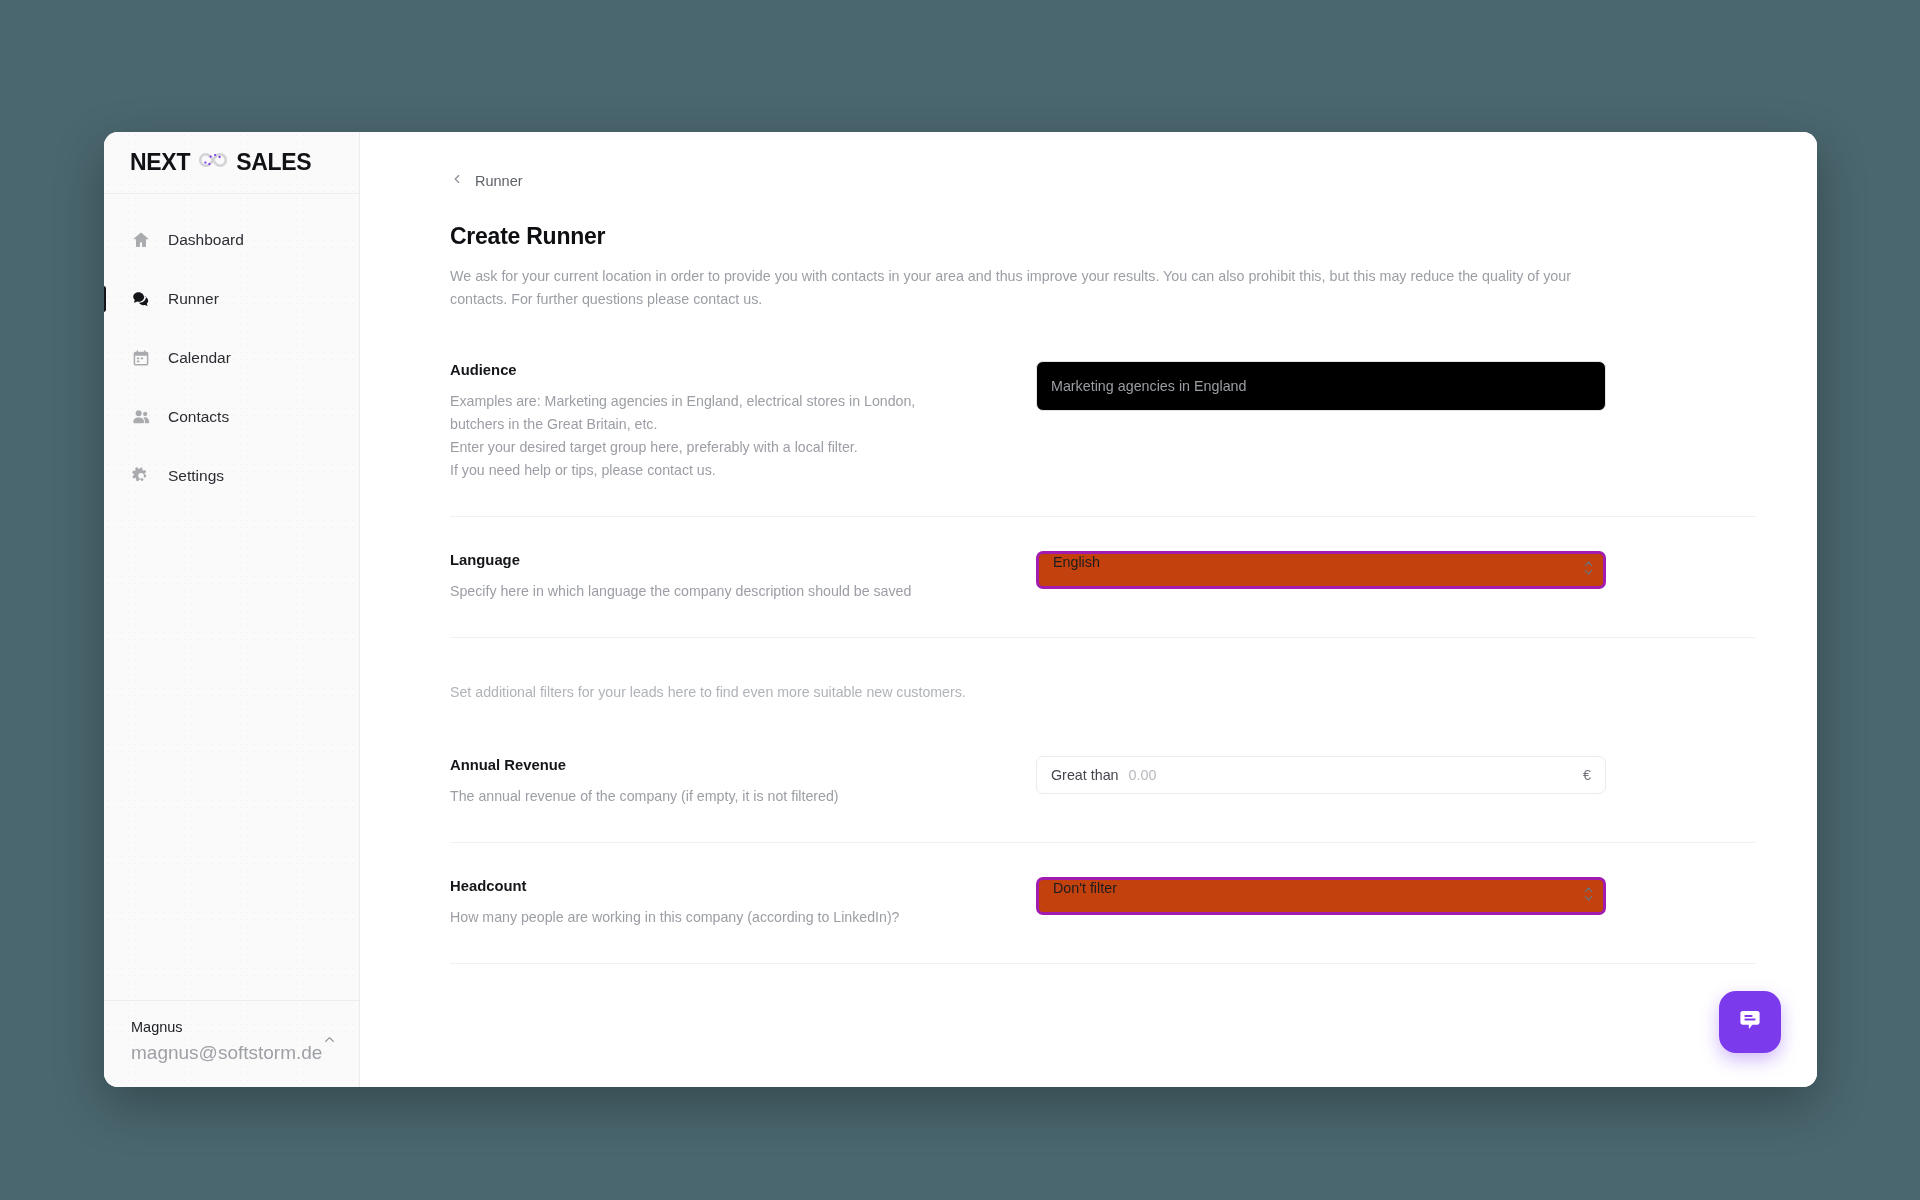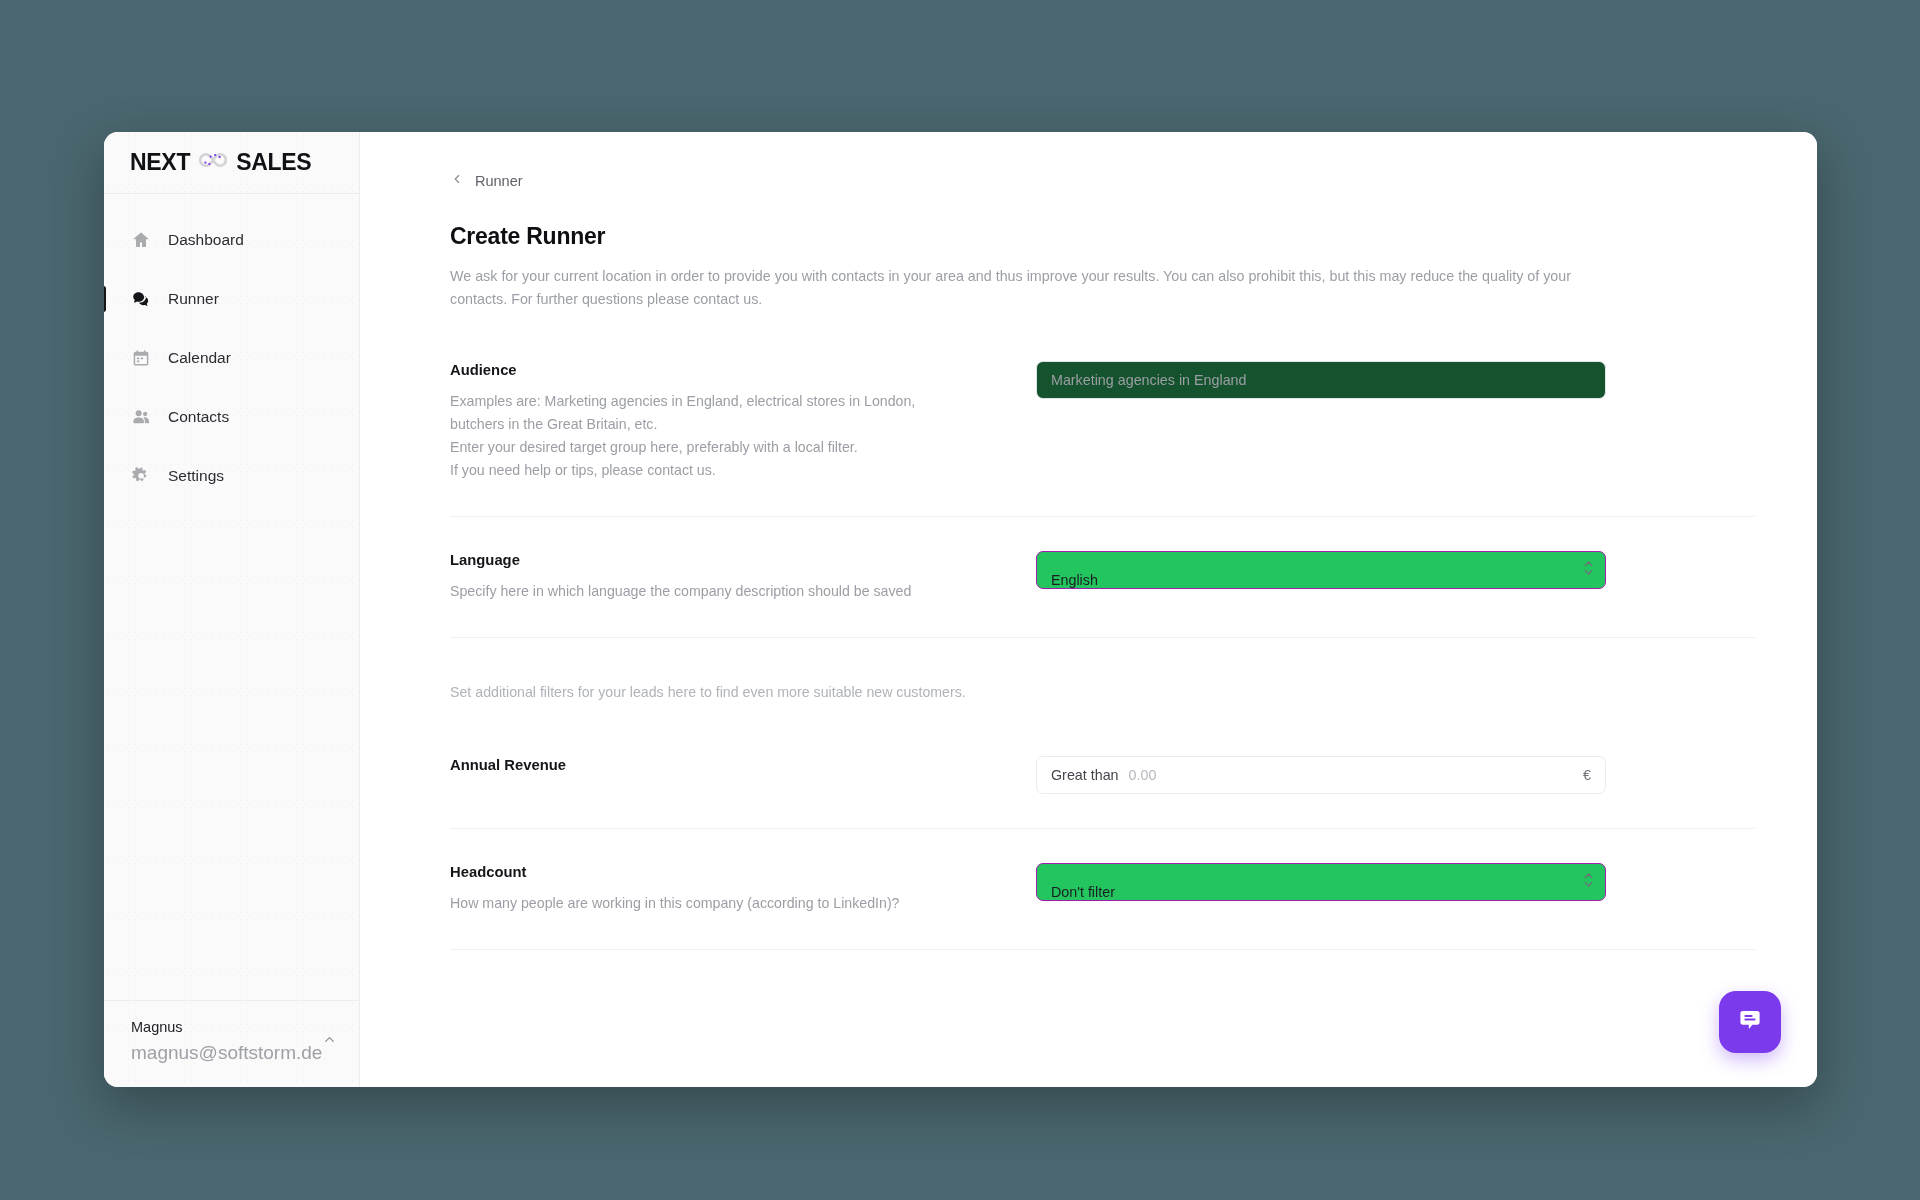--- a/index.html
+++ b/index.html
@@ -167,45 +167,45 @@
 
   .section-note {
     font-size: 14.2px;
     color: #b0b3b8;
     padding: 46px 0 56px 0;
   }
 
   
   .text-input {
     width: 100%;
-    height: 38px;
+    height: 50px;
     border: 1px solid #e3e4e6;
     border-radius: 7px;
-    background: #14532d;
+    background: #000000;
     font-family: "Liberation Sans", sans-serif;
     font-size: 14.3px;
     color: #9b9ea4;
     padding: 0 14px;
     outline: none;
   }
   .text-input::placeholder { color: #9b9ea4; }
 
   .select-wrap { position: relative; width: 100%; }
   .select-input {
     width: 100%;
     height: 38px;
-    border: 1px solid #a21caf;
+    border: 3px solid #a21caf;
     border-radius: 7px;
-    background: #22c55e;
+    background: #c2410c;
     font-family: "Liberation Sans", sans-serif;
     font-size: 14.3px;
     color: #1b1d21;
     padding: 0 34px 0 14px;
     display: flex;
-    align-items: flex-end;
+    align-items: flex-start;
     cursor: pointer;
   }
   .stepper {
     position: absolute;
     right: 12px;
     top: 50%;
     transform: translateY(-50%);
     color: #6d7076;
     display: block;
   }
@@ -385,20 +385,21 @@
       </div>
     </section>
 
     <div class="divider"></div>
 
     <div class="section-note">Set additional filters for your leads here to find even more suitable new customers.</div>
 
     <section class="form-row">
       <div class="labels">
         <div class="field-label">Annual Revenue</div>
+        <div class="field-desc">The annual revenue of the company (if empty, it is not filtered)</div>
       </div>
       <div class="control">
         <div class="prefix-input">
           <span class="prefix-label">Great than</span>
           <span class="prefix-value">0.00</span>
           <span class="suffix-unit">€</span>
         </div>
       </div>
     </section>
 

